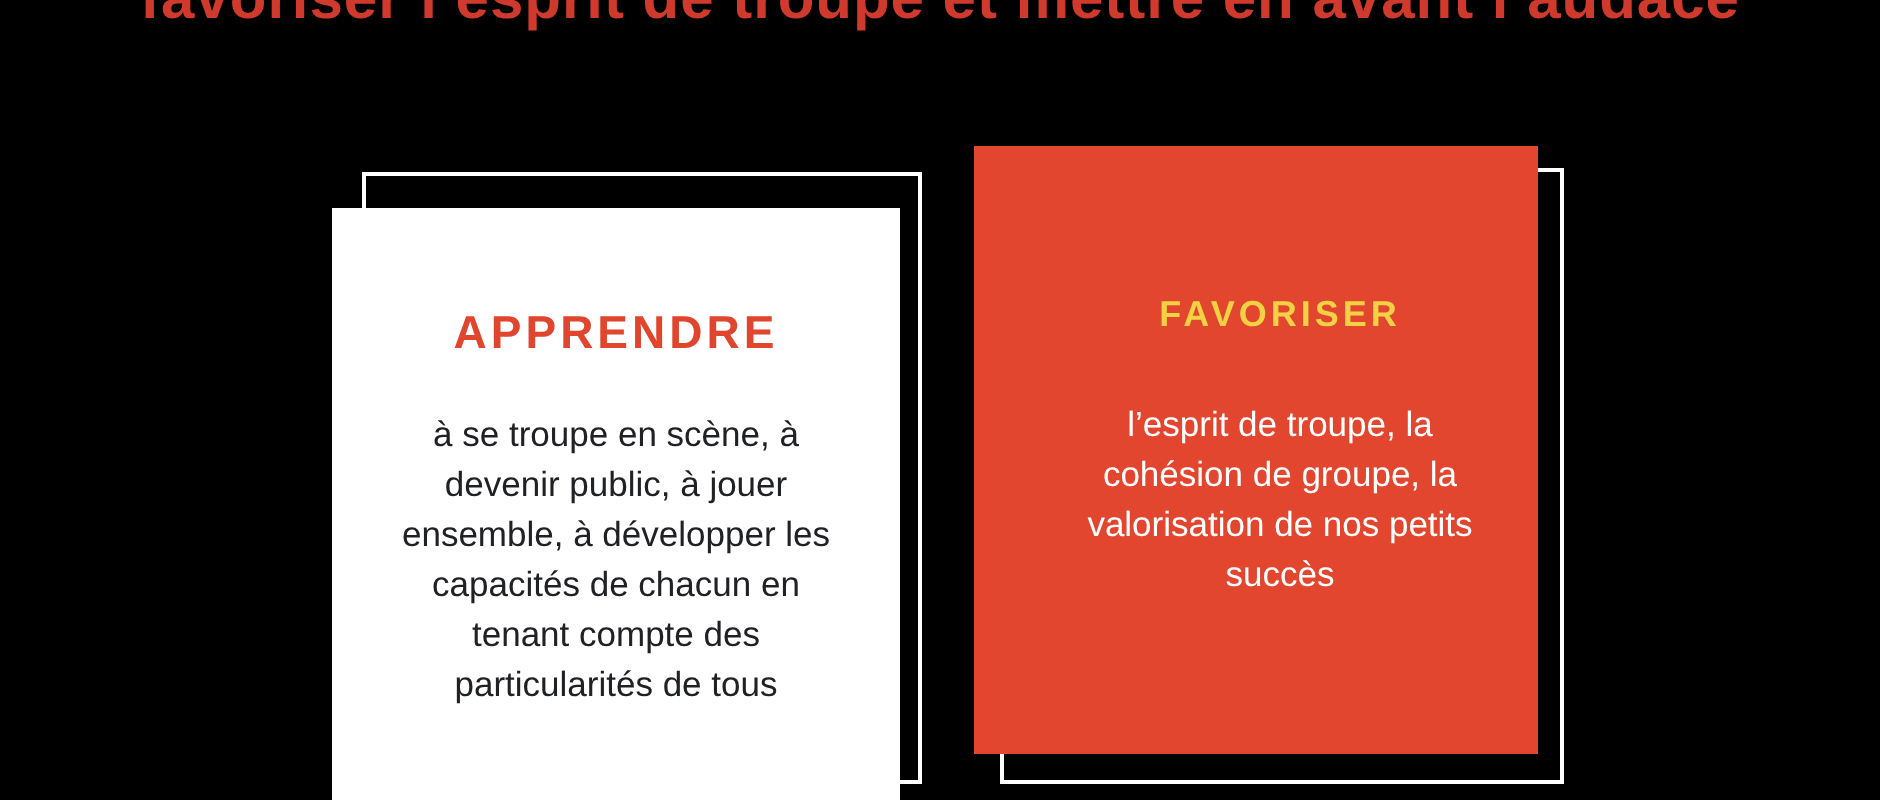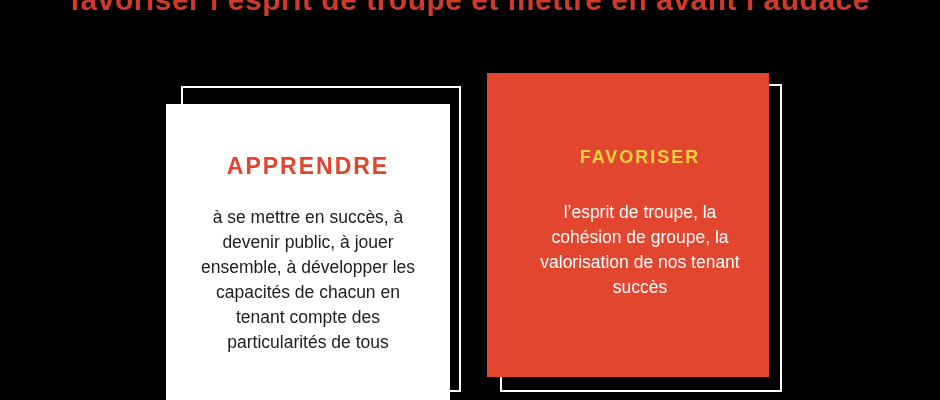--- a/index.html
+++ b/index.html
@@ -96,31 +96,31 @@
 <body>
 
 <div class="stage">
 
   <h1 class="heading">favoriser l’esprit de troupe et mettre en avant l’audace</h1>
 
   <div class="frame frame-left"></div>
 
   <section class="card card-white">
     <h2 class="card-title">APPRENDRE</h2>
-    <p class="card-body">à se mettre en succès, à
+    <p class="card-body">à se troupe en scène, à
 devenir public, à jouer
 ensemble, à développer les
 capacités de chacun en
 tenant compte des
 particularités de tous</p>
   </section>
 
   <div class="frame frame-right"></div>
 
   <section class="card card-red">
     <h2 class="card-title">FAVORISER</h2>
     <p class="card-body">l’esprit de troupe, la
 cohésion de groupe, la
-valorisation de nos tenant
+valorisation de nos petits
 succès</p>
   </section>
 
 </div>
 
 </body></html>

